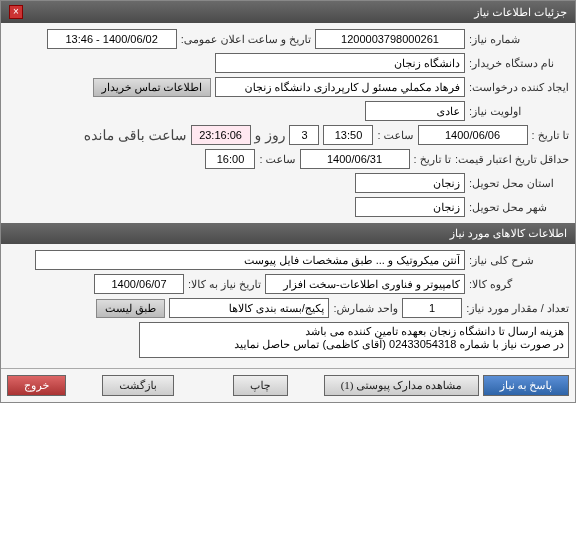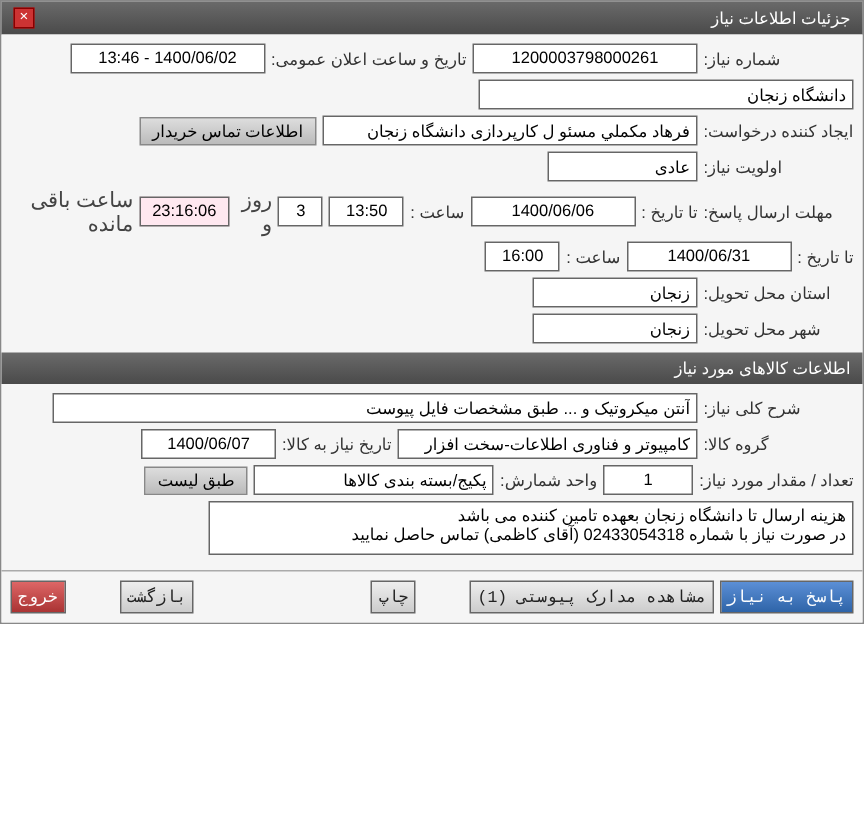--- a/index.html
+++ b/index.html
@@ -84,25 +84,25 @@
     width: 430px;
   }
   .bottom-bar {
     display: flex;
     gap: 4px;
     padding: 6px;
     background: #f5f5f5;
     border-top: 1px solid #aaa;
   }
   .btn {
-    padding: 3px 4px;
+    padding: 3px 16px;
     font-size: 11px;
     border: 1px solid #666;
     cursor: pointer;
-    font-family: Liberation Mono, monospace;
+    font-family: Liberation Serif, serif;
   }
   .btn-primary {
     background: linear-gradient(to bottom,#5b8fd6,#2e64a8);
     color: #fff;
   }
   .btn-default {
     background: linear-gradient(to bottom,#eee,#ccc);
     color: #222;
     margin-left: 32px;
   }
@@ -125,47 +125,48 @@
   <div class="content">
 
     <div class="row">
       <span class="label">شماره نیاز:</span>
       <input type="text" class="field center" style="width: 150px;" value="1200003798000261">
       <span class="label sm">تاریخ و ساعت اعلان عمومی:</span>
       <input type="text" class="field center" style="width: 130px;" value="1400/06/02 - 13:46">
     </div>
 
     <div class="row">
+      <span class="label">نام دستگاه خریدار:</span>
       <input type="text" class="field" style="width: 250px;" value="دانشگاه زنجان">
     </div>
 
     <div class="row">
       <span class="label">ایجاد کننده درخواست:</span>
       <input type="text" class="field" style="width: 250px;" value="فرهاد مکملي مسئو ل کارپردازی دانشگاه زنجان">
       <button class="btn-grey">اطلاعات تماس خریدار</button>
     </div>
 
     <div class="row">
       <span class="label">اولویت نیاز:</span>
       <input type="text" class="field" style="width: 100px;" value="عادی">
     </div>
 
     <div class="row">
-      <span class="label">مهلت ارسال پاسخ:</span>
       <span class="label sm">تا تاریخ :</span>
       <input type="text" class="field center" style="width: 110px;" value="1400/06/06">
       <span class="label sm">ساعت :</span>
       <input type="text" class="field center" style="width: 50px;" value="13:50">
       <input type="text" class="field center" style="width: 30px;" value="3">
       <span class="remaining"> روز و </span>
       <input type="text" class="field center" style="width: 60px; background: rgb(255, 232, 240);" value="23:16:06">
       <span class="remaining"> ساعت باقی مانده</span>
     </div>
 
     <div class="row">
+      <span class="label">حداقل تاریخ اعتبار قیمت:</span>
       <span class="label sm">تا تاریخ :</span>
       <input type="text" class="field center" style="width: 110px;" value="1400/06/31">
       <span class="label sm">ساعت :</span>
       <input type="text" class="field center" style="width: 50px;" value="16:00">
     </div>
 
     <div class="row">
       <span class="label">استان محل تحویل:</span>
       <input type="text" class="field" style="width: 110px;" value="زنجان">
     </div>

